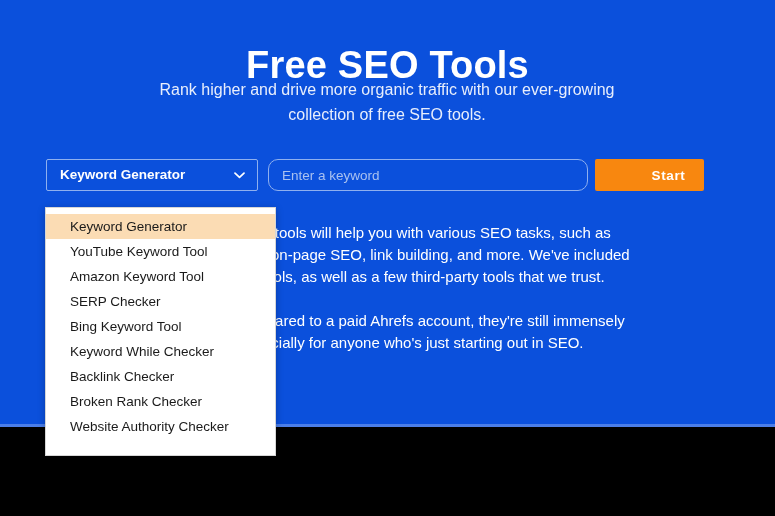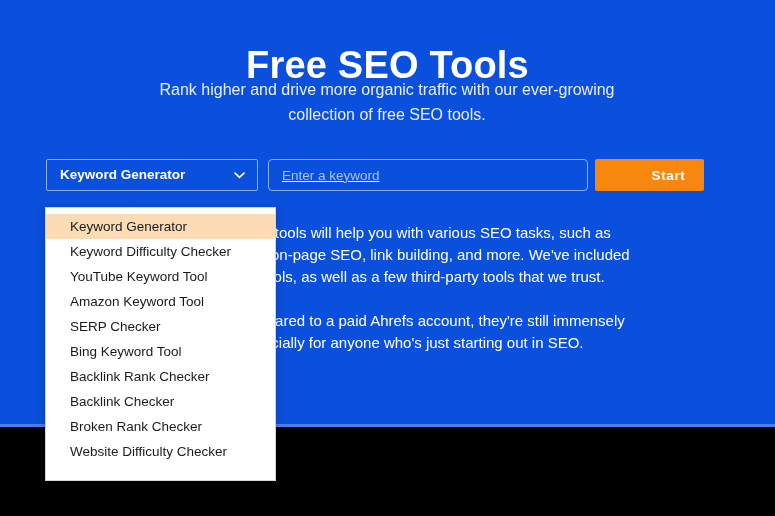--- a/index.html
+++ b/index.html
@@ -110,27 +110,26 @@
 
   .keyword-input {
     position: absolute;
     left: 222px;
     top: 0;
     width: 320px;
     height: 32px;
     box-sizing: border-box;
     border: 1px solid #8fb0ef;
     background: #0b50dc;
-    border-radius: 4px;
+    border-radius: 10px;
     color: #ffffff;
     font-family: "Liberation Sans", sans-serif;
     font-size: 13.5px;
     padding: 0 13px;
     outline: none;
-    text-decoration: underline;
   }
   .keyword-input::placeholder {
     color: #a9c1f0;
     opacity: 1;
     font-size: 13.5px;
   }
 
   .start-button {
     position: absolute;
     left: 549px;
@@ -223,24 +222,23 @@
       </span>
     </div>
 
     <input class="keyword-input" type="text" placeholder="Enter a keyword" style="">
 
     <button class="start-button">Start</button>
   </div>
 
   <div class="dropdown">
     <div class="dropdown-item selected">Keyword Generator</div>
-    <div class="dropdown-item">Keyword Difficulty Checker</div>
     <div class="dropdown-item">YouTube Keyword Tool</div>
     <div class="dropdown-item">Amazon Keyword Tool</div>
     <div class="dropdown-item">SERP Checker</div>
     <div class="dropdown-item">Bing Keyword Tool</div>
-    <div class="dropdown-item">Backlink Rank Checker</div>
+    <div class="dropdown-item">Keyword While Checker</div>
     <div class="dropdown-item">Backlink Checker</div>
     <div class="dropdown-item">Broken Rank Checker</div>
-    <div class="dropdown-item">Website Difficulty Checker</div>
+    <div class="dropdown-item">Website Authority Checker</div>
   </div>
 
 </div>
 
 </body></html>

